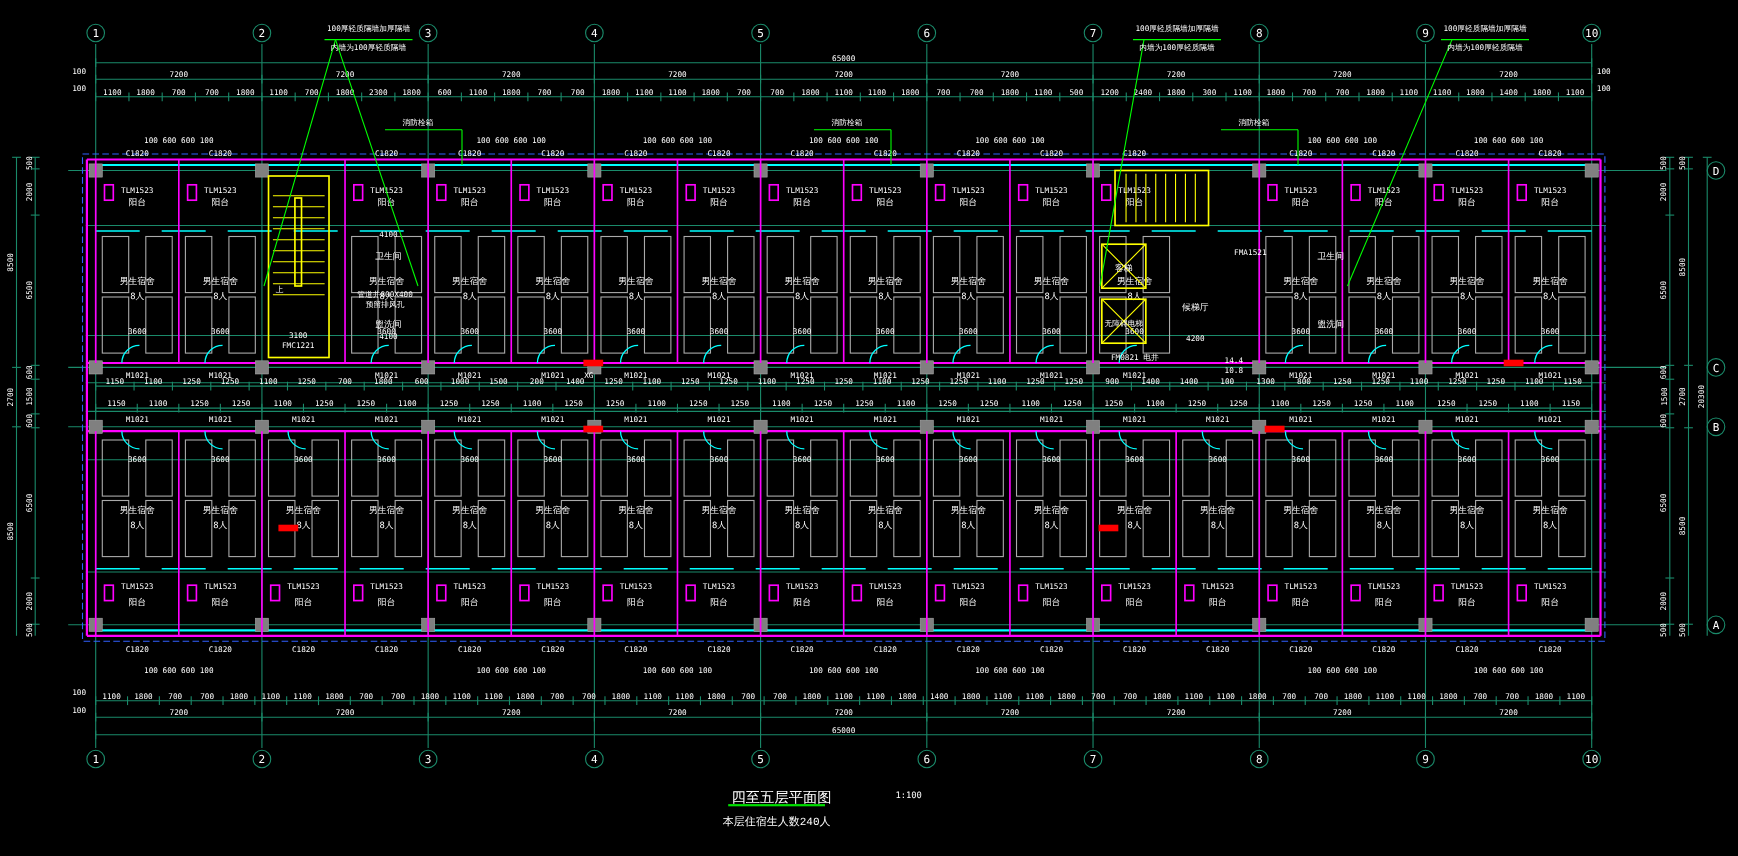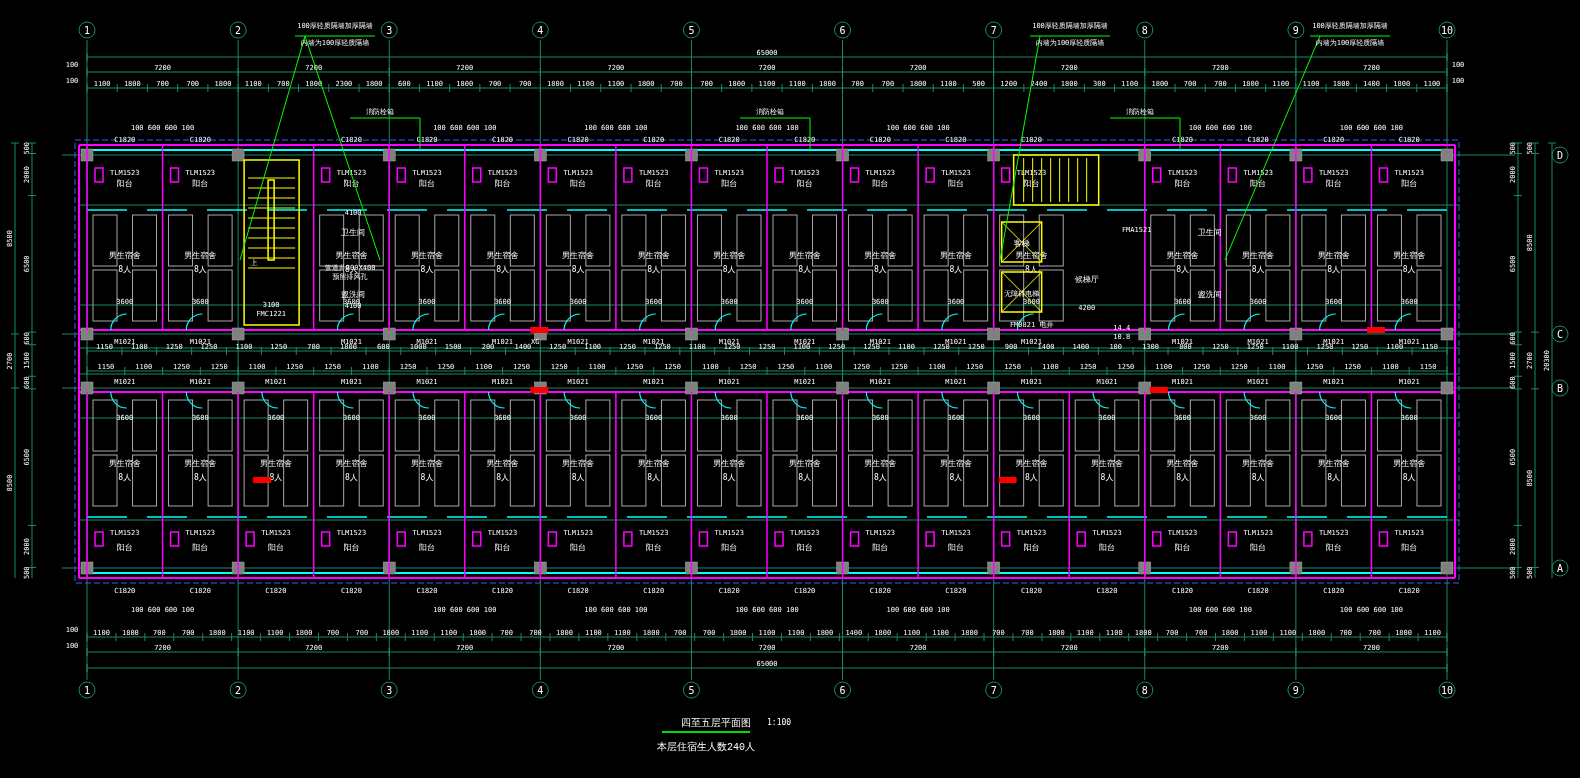--- a/index.html
+++ b/index.html
@@ -2,23 +2,23 @@
 <html><head>
 <meta charset="utf-8">
 <style>
   html,body{margin:0;padding:0;background:#000;}
   body{width:1580px;height:778px;overflow:hidden;position:relative;font-family:"DejaVu Sans Mono",monospace;}
   #cad{position:absolute;left:0;top:0;width:1580px;height:778px;}
   svg text{font-family:"DejaVu Sans Mono",monospace;}
   .dim{fill:#fff;font-size:7px;}
   .room{fill:#fff;font-size:8px;}
   .axis-txt{fill:#fff;font-size:10px;}
-  .title{position:absolute;left:665px;top:716px;color:#fff;font-size:10px;font-family:Liberation Serif, serif;margin-left:16px;}
+  .title{position:absolute;left:665px;top:716px;color:#fff;font-size:13px;font-family:Liberation Serif, serif;}
   .title-line{position:absolute;left:662px;top:731px;width:88px;height:2px;background:#00e000;}
-  .scale{position:absolute;left:767px;top:718px;color:#fff;font-size:8px;}
+  .scale{position:absolute;left:814px;top:718px;color:#fff;font-size:8px;}
   .note{position:absolute;left:657px;top:740px;color:#fff;font-size:10px;font-family:Liberation Mono, monospace;}
 </style>
 </head>
 <body>
 
 <svg id="cad" viewBox="0 0 1580 778" xmlns="http://www.w3.org/2000/svg">
   <g id="g-axes">
       <line x1="87" y1="40" x2="87" y2="680" stroke="#1a8a6a" stroke-width="1"></line>
       <line x1="238.11111111111111" y1="40" x2="238.11111111111111" y2="680" stroke="#1a8a6a" stroke-width="1"></line>
       <line x1="389.22222222222223" y1="40" x2="389.22222222222223" y2="680" stroke="#1a8a6a" stroke-width="1"></line>

